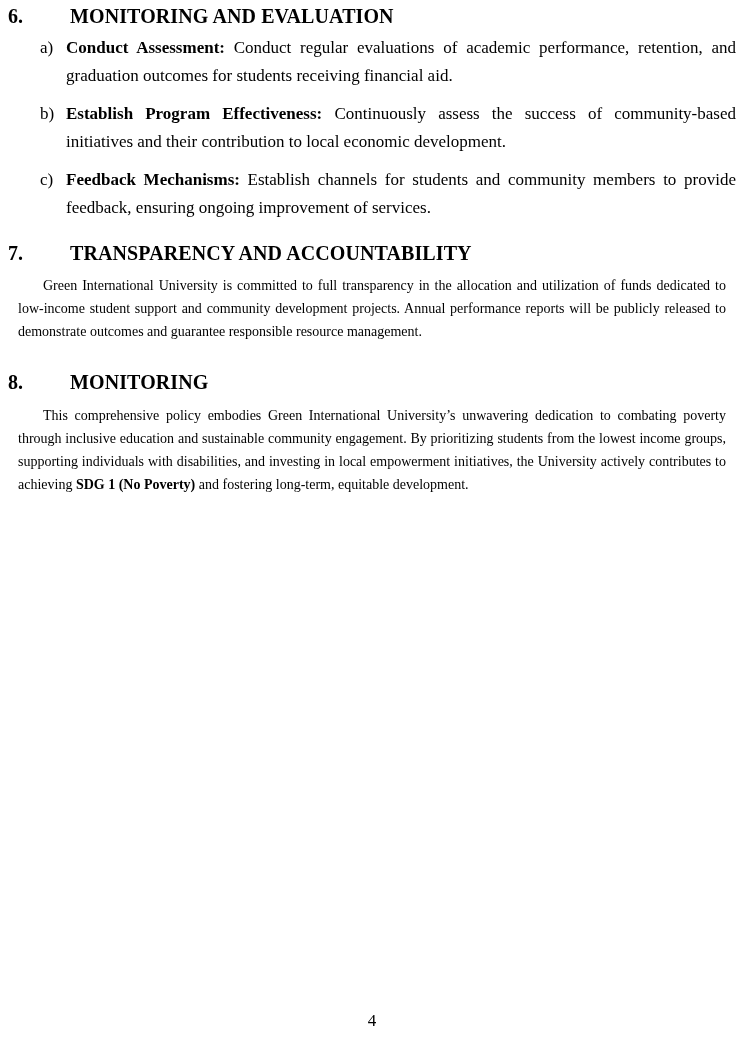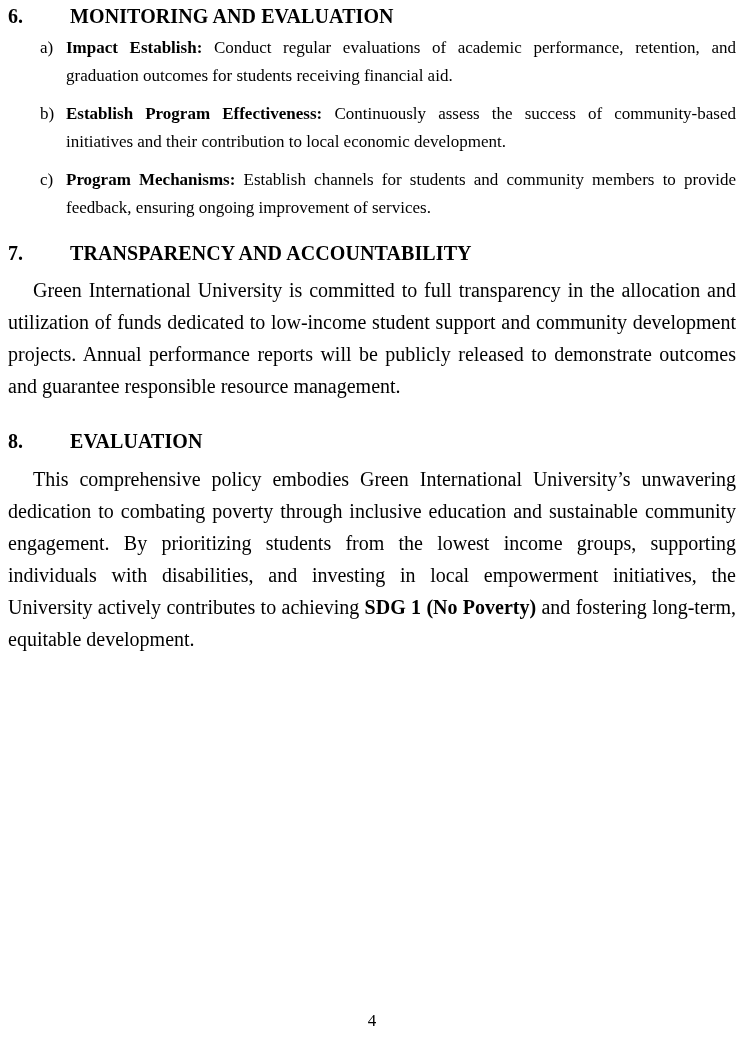--- a/index.html
+++ b/index.html
@@ -32,23 +32,23 @@
     font-size: 17px;
     line-height: 28px;
   }
   .list-item .marker { flex: 0 0 26px; }
   .list-item .body { flex: 1; text-align: justify; }
   .li-a { margin-top: 5px; }
   .li-b { margin-top: 10px; }
   .li-c { margin-top: 10px; }
 
   .para {
-    margin: 0;
-    font-size: 20px;
-    line-height: 32px;
+    margin: 10px;
+    font-size: 14px;
+    line-height: 23px;
     text-align: justify;
     text-indent: 25px;
   }
   .p7 { margin-top: 8px; }
   .p8 { margin-top: 9px; }
 
   .bold { font-weight: 700; }
 
   .page-number {
     position: absolute;
@@ -66,43 +66,43 @@
 <div class="page">
   <div class="content">
 
     <div class="heading">
       <span class="num">6.</span>
       <span class="title">MONITORING AND EVALUATION</span>
     </div>
 
     <div class="list-item li-a">
       <span class="marker">a)</span>
-      <span class="body"><span class="bold">Impact Establish:</span><span> Conduct regular evaluations of academic performance, retention, and graduation outcomes for students receiving financial aid.</span></span>
+      <span class="body"><span class="bold">Conduct Assessment:</span><span> Conduct regular evaluations of academic performance, retention, and graduation outcomes for students receiving financial aid.</span></span>
     </div>
 
     <div class="list-item li-b">
       <span class="marker">b)</span>
       <span class="body"><span class="bold">Establish Program Effectiveness:</span><span> Continuously assess the success of community-based initiatives and their contribution to local economic development.</span></span>
     </div>
 
     <div class="list-item li-c">
       <span class="marker">c)</span>
-      <span class="body"><span class="bold">Program Mechanisms:</span><span> Establish channels for students and community members to provide feedback, ensuring ongoing improvement of services.</span></span>
+      <span class="body"><span class="bold">Feedback Mechanisms:</span><span> Establish channels for students and community members to provide feedback, ensuring ongoing improvement of services.</span></span>
     </div>
 
     <div class="heading h7">
       <span class="num">7.</span>
       <span class="title">TRANSPARENCY AND ACCOUNTABILITY</span>
     </div>
 
     <p class="para p7">Green International University is committed to full transparency in the allocation and utilization of funds dedicated to low-income student support and community development projects. Annual performance reports will be publicly released to demonstrate outcomes and guarantee responsible resource management.</p>
 
     <div class="heading h8">
       <span class="num">8.</span>
-      <span class="title">EVALUATION</span>
+      <span class="title">MONITORING</span>
     </div>
 
     <p class="para p8"><span>This comprehensive policy embodies Green International University’s unwavering dedication to combating poverty through inclusive education and sustainable community engagement. By prioritizing students from the lowest income groups, supporting individuals with disabilities, and investing in local empowerment initiatives, the University actively contributes to achieving </span><span class="bold">SDG 1 (No Poverty)</span><span> and fostering long-term, equitable development.</span></p>
 
   </div>
 
   <div class="page-number">4</div>
 </div>
 
 </body></html>

